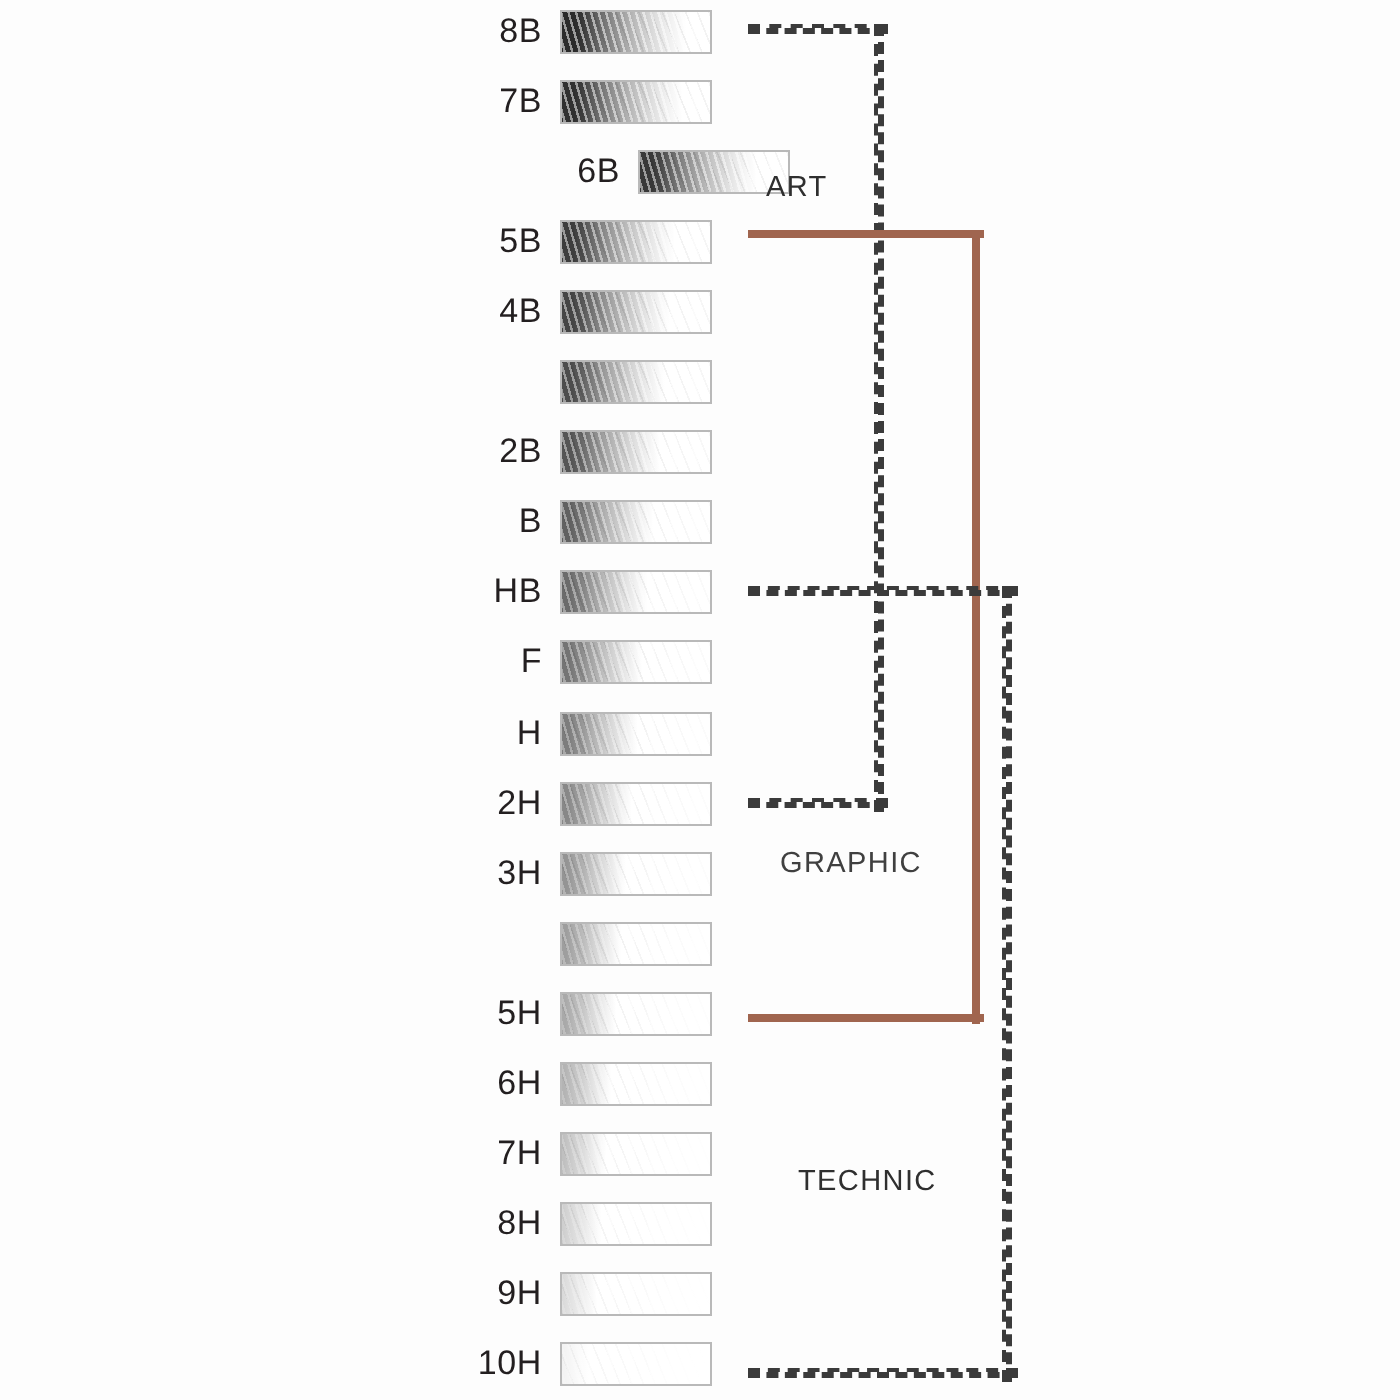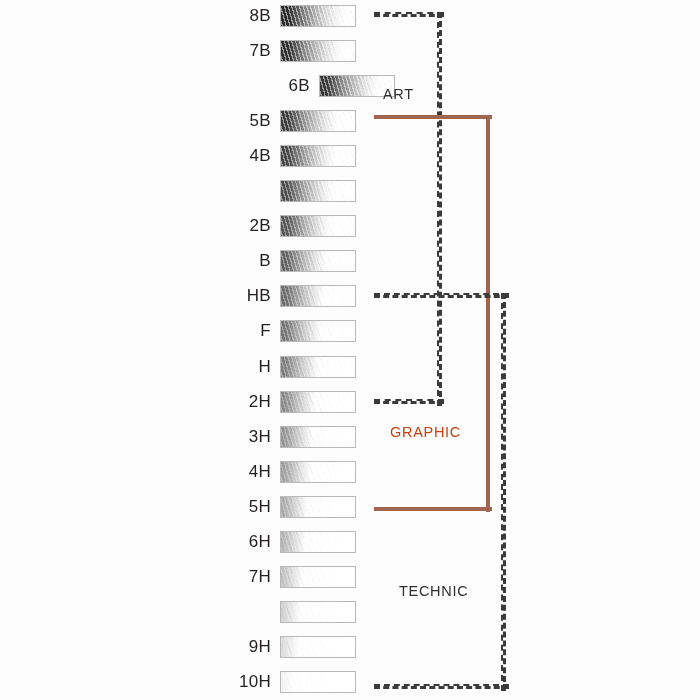--- a/index.html
+++ b/index.html
@@ -98,21 +98,21 @@
   .dashed-dark { border-color: #3b3b3b; border-style: dashed; }
   .solid-brown { border-color: #a0654f; border-style: solid; border-top-width: 1.6px; border-left-width: 1.6px; }
 
   .group-label {
     position: absolute;
     font-size: 14.5px;
     letter-spacing: 0.7px;
     white-space: nowrap;
   }
   .label-art     { color: #2f2f2f; }
-  .label-graphic { color: #c2410c; }
+  .label-graphic { color: #404040; }
   .label-technic { color: #2f2f2f; }
 </style>
 </head>
 <body>
 
 <div id="chart">
 
   <div id="rows-layer">
       <div class="row" style="top: 4px;">
         <div class="grade-label">8B</div>
@@ -211,21 +211,20 @@
       </div>
       <div class="row" style="top: 424.6px; text-decoration: underline;">
         <div class="grade-label">3H</div>
         <div class="swatch">
           <div class="grad" style="background: linear-gradient(90deg, rgb(148, 148, 148) 0%, rgb(148, 148, 148) 3.4%, rgba(0, 0, 0, 0) 43.1%, rgba(0, 0, 0, 0) 100%), rgb(255, 255, 255);"></div>
           <div class="tex" style="opacity: 0.52;"></div>
           <div class="fade" style="opacity: 0.87;"></div>
         </div>
       </div>
       <div class="row" style="top: 459.6px;">
-        <div class="grade-label">4H</div>
         <div class="swatch">
           <div class="grad" style="background: linear-gradient(90deg, rgb(158, 158, 158) 0%, rgb(158, 158, 158) 3%, rgba(0, 0, 0, 0) 39.8%, rgba(0, 0, 0, 0) 100%), rgb(255, 255, 255);"></div>
           <div class="tex" style="opacity: 0.49;"></div>
           <div class="fade" style="opacity: 0.89;"></div>
         </div>
       </div>
       <div class="row" style="top: 494.7px;">
         <div class="grade-label">5H</div>
         <div class="swatch">
           <div class="grad" style="background: linear-gradient(90deg, rgb(169, 169, 169) 0%, rgb(169, 169, 169) 2.5%, rgba(0, 0, 0, 0) 36.5%, rgba(0, 0, 0, 0) 100%), rgb(255, 255, 255);"></div>
@@ -243,20 +242,21 @@
       </div>
       <div class="row" style="top: 564.8px;">
         <div class="grade-label">7H</div>
         <div class="swatch">
           <div class="grad" style="background: linear-gradient(90deg, rgb(192, 192, 192) 0%, rgb(192, 192, 192) 1.6%, rgba(0, 0, 0, 0) 29.9%, rgba(0, 0, 0, 0) 100%), rgb(255, 255, 255);"></div>
           <div class="tex" style="opacity: 0.38;"></div>
           <div class="fade" style="opacity: 0.94;"></div>
         </div>
       </div>
       <div class="row" style="top: 599.8px;">
+        <div class="grade-label">8H</div>
         <div class="swatch">
           <div class="grad" style="background: linear-gradient(90deg, rgb(207, 207, 207) 0%, rgb(207, 207, 207) 1.2%, rgba(0, 0, 0, 0) 26.6%, rgba(0, 0, 0, 0) 100%), rgb(255, 255, 255);"></div>
           <div class="tex" style="opacity: 0.34;"></div>
           <div class="fade" style="opacity: 0.96;"></div>
         </div>
       </div>
       <div class="row" style="top: 634.9px;">
         <div class="grade-label">9H</div>
         <div class="swatch">
           <div class="grad" style="background: linear-gradient(90deg, rgb(218, 218, 218) 0%, rgb(218, 218, 218) 0.8%, rgba(0, 0, 0, 0) 23.9%, rgba(0, 0, 0, 0) 100%), rgb(255, 255, 255);"></div>

